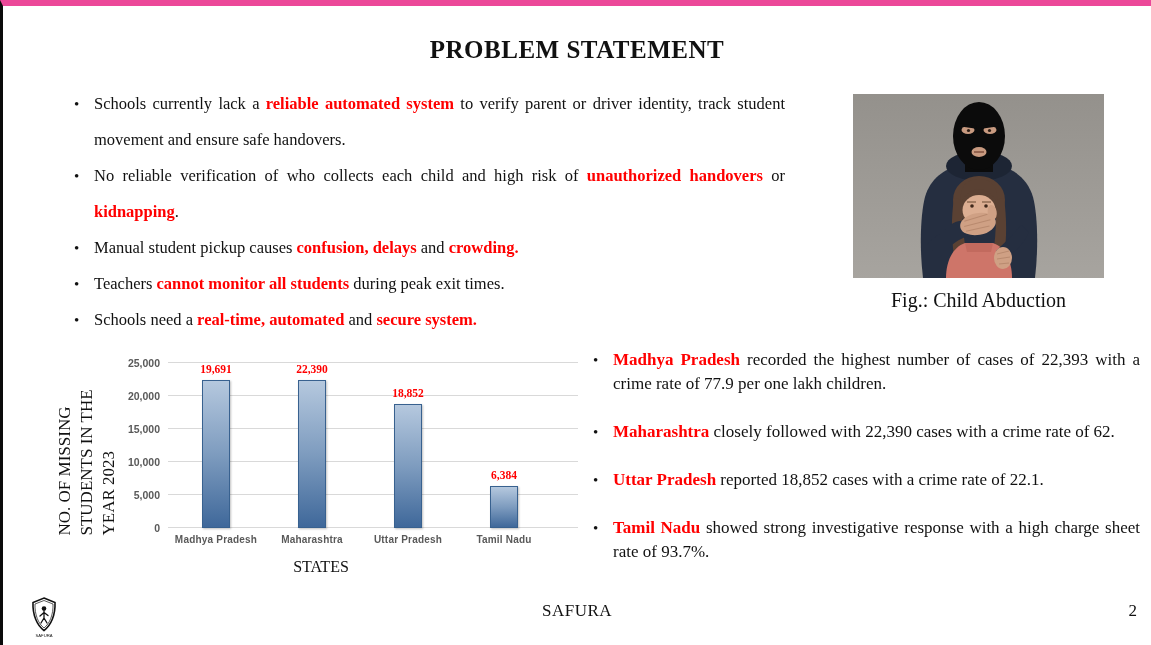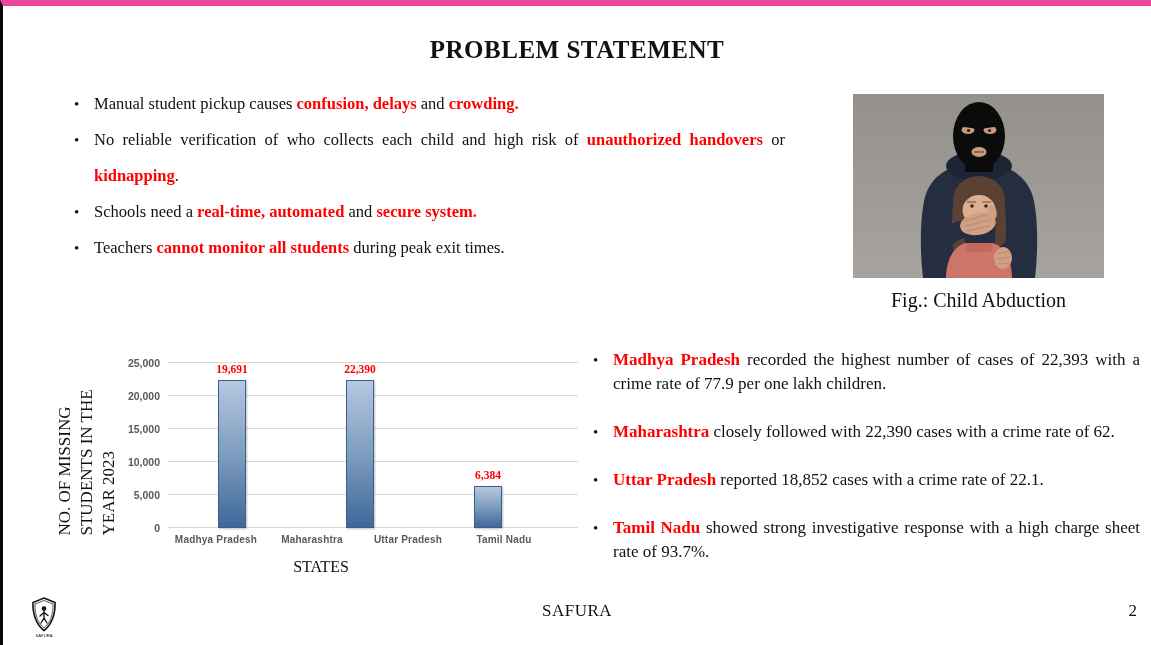--- a/index.html
+++ b/index.html
@@ -67,24 +67,25 @@
   .logo{position:absolute; left:26px; top:590px;}
 </style>
 </head>
 <body>
 
 <div class="slide">
 
   <h1 class="title">PROBLEM STATEMENT</h1>
 
   <ul class="blist left-bullets" id="left-bullets">
+      <li><span>Schools currently lack a </span><span class="red">reliable automated system</span><span> to verify parent or driver identity, track student movement and ensure safe handovers.</span></li>
+      <li><span>No reliable verification of who collects each child and high risk of </span><span class="red">unauthorized handovers</span><span> or </span><span class="red">kidnapping</span><span>.</span></li>
       <li><span>Manual student pickup causes </span><span class="red">confusion, delays</span><span> and </span><span class="red">crowding.</span></li>
-      <li><span>No reliable verification of who collects each child and high risk of </span><span class="red">unauthorized handovers</span><span> or </span><span class="red">kidnapping</span><span>.</span></li>
+      <li><span>Teachers </span><span class="red">cannot monitor all students</span><span> during peak exit times.</span></li>
       <li><span>Schools need a </span><span class="red">real-time, automated</span><span> and </span><span class="red">secure system.</span></li>
-      <li><span>Teachers </span><span class="red">cannot monitor all students</span><span> during peak exit times.</span></li>
     </ul>
 
   <div class="figure">
     <svg width="251" height="184" viewBox="0 0 251 184">
       <defs>
         <linearGradient id="gbg" x1="0" y1="0" x2="0" y2="1">
           <stop offset="0" stop-color="#94918c"></stop>
             <stop offset="1" stop-color="#a7a49f"></stop>
         </linearGradient>
       </defs>
@@ -156,20 +157,24 @@
       <div class="bars" id="bars">
           <div class="slot">
             <div class="bar" style="height: 89.572%;"></div>
             <div class="bar-label" style="bottom: calc(89.572% + 5px);">19,691</div>
           </div>
           <div class="slot">
             <div class="bar" style="height: 89.56%;"></div>
             <div class="bar-label" style="bottom: calc(89.56% + 5px);">22,390</div>
           </div>
           <div class="slot">
+            <div class="bar" style="height: 75.408%;"></div>
+            <div class="bar-label" style="bottom: calc(75.408% + 5px);">18,852</div>
+          </div>
+          <div class="slot">
             <div class="bar" style="height: 25.536%;"></div>
             <div class="bar-label" style="bottom: calc(25.536% + 5px);">6,384</div>
           </div>
         </div>
     </div>
     <div class="cats" id="cats">
         <div class="cat">Madhya Pradesh</div>
         <div class="cat">Maharashtra</div>
         <div class="cat">Uttar Pradesh</div>
         <div class="cat">Tamil Nadu</div>

